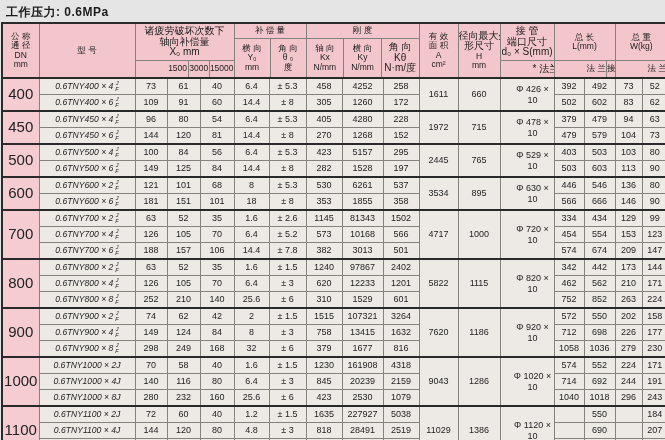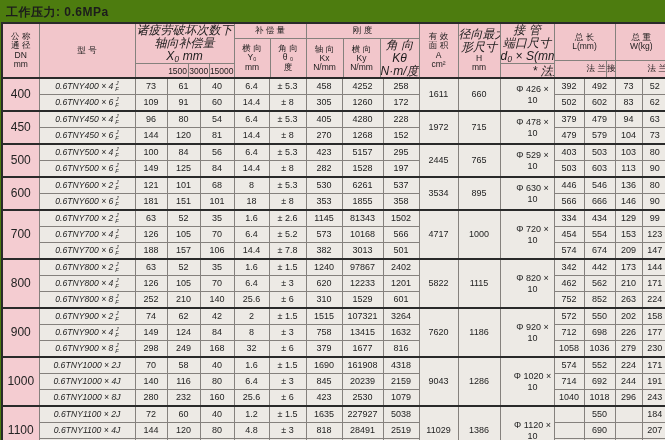--- a/index.html
+++ b/index.html
@@ -1,17 +1,17 @@
 <!DOCTYPE html>
 <html><head>
 <meta charset="utf-8">
 <style>
   html,body{margin:0;padding:0;}
   .page{
-    width:665px;height:440px;background:#4d7c0f;box-sizing:border-box;
+    width:665px;height:440px;background:#e5e5e5;box-sizing:border-box;
     font-family:"Liberation Sans","DejaVu Sans",sans-serif;color:#1c1c1c;
     overflow:hidden;
   }
   .titlebar{
     height:22px;display:flex;justify-content:space-between;align-items:center;
     padding:2px 6px 0 6px;box-sizing:border-box;
   }
   .titlebar .t{font-size:12px;font-weight:bold;letter-spacing:.5px;}
   table{
     border-collapse:collapse;table-layout:fixed;width:663px;height:416px;
@@ -26,27 +26,27 @@
   .hwrap{display:flex;flex-direction:column;height:53px;}
   .hw-top{display:flex;flex-direction:column;justify-content:center;border-bottom:1px solid #85817d;}
   .hw-bottom{display:flex;}
   .hw-bottom>span{flex:1;display:flex;flex-direction:column;justify-content:center;}
   .hw-bottom>span+span{border-left:1px solid #85817d;}
   .top-big .hw-top{flex:1 1 auto;}
   .top-big .hw-bottom{flex:0 0 16px;margin-left:32px;}
   .top-small .hw-top{flex:0 0 14px;}
   .top-small .hw-bottom{flex:1 1 auto;}
   td{background:#edeae5;height:15px;color:#232323;}
-  td.dn-cell{background:#f4ccd1;font-size:12px;margin-left:8px;}
+  td.dn-cell{background:#f4ccd1;font-size:15px;margin-left:8px;}
   td.model-cell{font-size:8.6px;font-style:italic;}
   td.pipe-cell{font-size:9px;white-space:normal;line-height:1.15;padding-left:11px;}
   tr.group-start td{border-top:2px solid #2a2a2a;}
   .sfx{display:inline-flex;flex-direction:column;font-size:5.6px;line-height:1;
        vertical-align:middle;margin-left:2px;}
-  .sub8{font-size:12px;font-style:italic;}
+  .sub8{font-size:10px;}
 </style>
 </head>
 <body>
 
 <div class="page">
   <div class="titlebar">
     <span class="t">工作压力: 0.6MPa</span>
   </div>
 
   <table>
@@ -523,21 +523,21 @@
           <td class="value-cell">230</td>
         </tr>
         <tr class="group-start">
           <td class="dn-cell" rowspan="3">1000</td>
           <td class="model-cell"><span>0.6TNY1000 × 2J</span></td>
           <td class="value-cell">70</td>
           <td class="value-cell">58</td>
           <td class="value-cell">40</td>
           <td class="value-cell">1.6</td>
           <td class="value-cell">± 1.5</td>
-          <td class="value-cell">1690</td>
+          <td class="value-cell">1230</td>
           <td class="value-cell">161908</td>
           <td class="value-cell">4318</td>
           <td class="value-cell" rowspan="3">9043</td>
           <td class="value-cell" rowspan="3">1286</td>
           <td class="pipe-cell" rowspan="3">Φ 1020 × 10</td>
           <td class="value-cell">574</td>
           <td class="value-cell">552</td>
           <td class="value-cell">224</td>
           <td class="value-cell">171</td>
         </tr>

